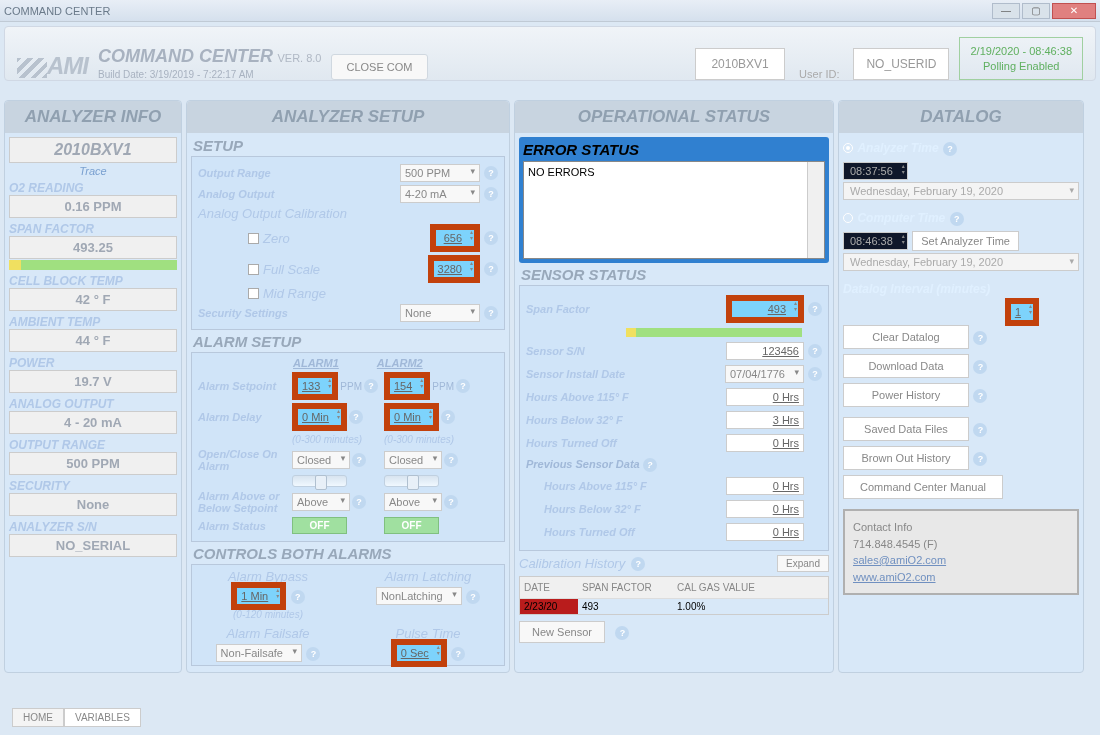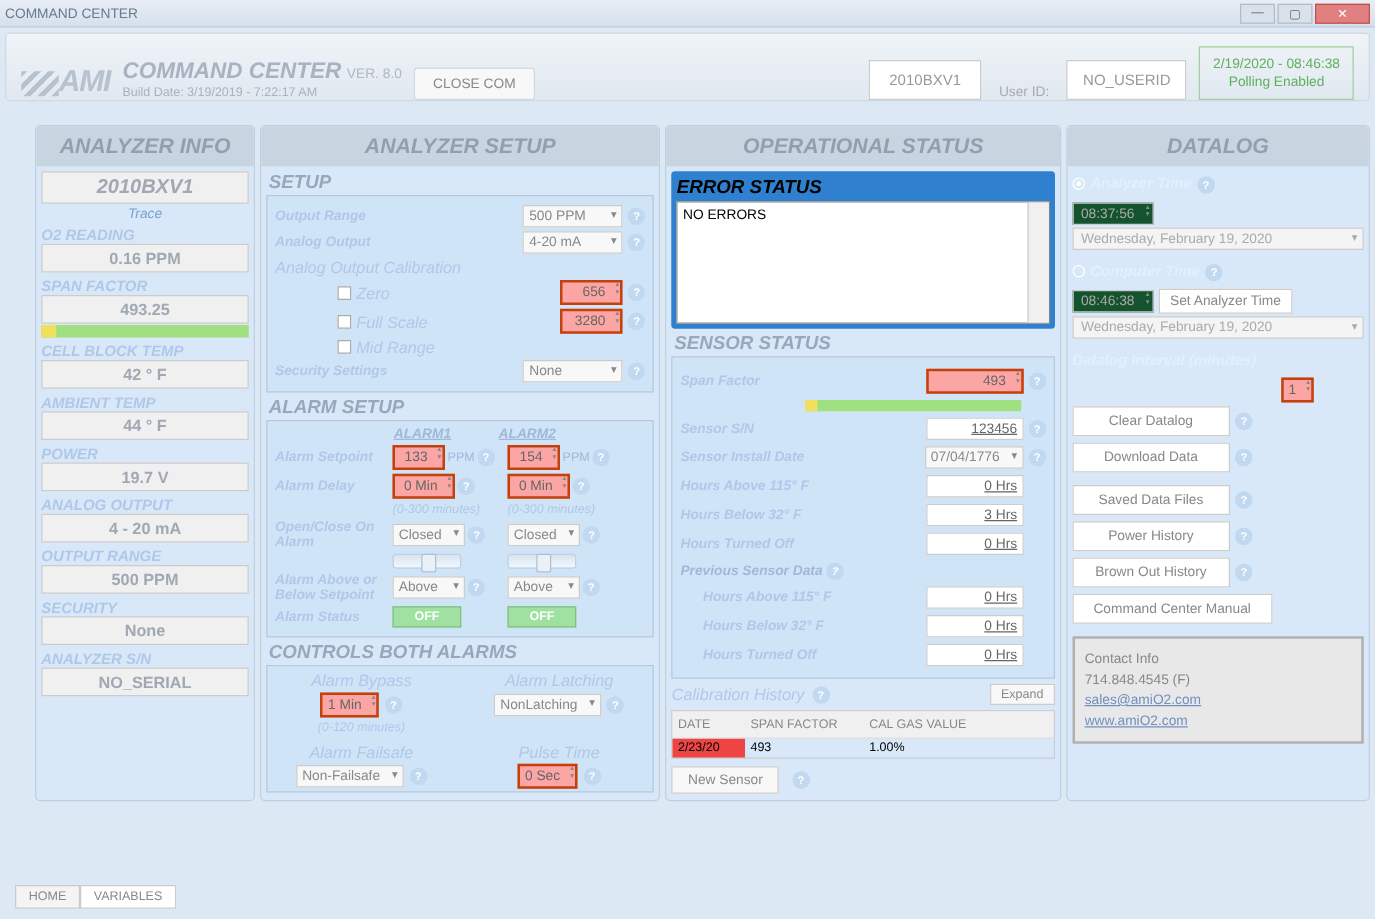--- a/index.html
+++ b/index.html
@@ -18,21 +18,21 @@
 .app-title { font-weight: 900; font-size: 18px; color: #a8b2c0; font-style: italic; }
 .app-ver { font-size: 11px; color: #b0b8c4; }
 .build-date { font-size: 10px; color: #a8b2c0; margin-top: 2px; display: block; }
 .close-com { padding: 6px 14px; background: #f8f8f8; border: 1px solid #d0d8e0; border-radius: 3px; font-size: 11px; color: #888; }
 .hspacer { flex: 1; }
 .hbox { background: #fff; border: 1px solid #ccc; padding: 8px 12px; font-size: 12px; color: #999; min-width: 90px; text-align: center; }
 .hlabel { font-size: 11px; color: #aaa; margin: 0 4px; }
 .polling-box { border: 1px solid #a0d0a0; color: #60b060; font-size: 11px; padding: 6px 10px; text-align: center; line-height: 1.3; }
 
 
-.main { display: flex; padding: 15px 4px; gap: 4px; margin-left: 24px; }
+.main { display: flex; padding: 15px 4px; gap: 4px; }
 .col { background: #d8e8f8; border: 1px solid #c0d0e0; border-radius: 4px; padding: 4px; }
 .col1 { width: 178px; }
 .col2 { width: 324px; }
 .col3 { width: 320px; }
 .col4 { width: 246px; }
 
 .tab-header { background: #c8d4e0; text-align: center; font-weight: 900; font-style: italic; font-size: 17px; color: #90a0b0; padding: 6px 0; margin: -4px -4px 4px -4px; border-radius: 4px 4px 0 0; }
 
 
 .info-name { background: #f0f0f0; border: 1px solid #ccc; text-align: center; font-weight: 900; font-style: italic; font-size: 16px; color: #a0a8b4; padding: 3px 0; margin-bottom: 2px; }
@@ -43,21 +43,21 @@
 .bar::before { content: ""; position: absolute; left: 0; top: 0; bottom: 0; width: 12px; background: #f0e060; }
 
 
 .section-title { font-weight: 900; font-style: italic; font-size: 15px; color: #98a8ba; margin: 3px 0 2px 2px; }
 .panel { border: 1px solid #b8c8dc; padding: 4px 6px; margin-bottom: 2px; background: #d0e4f8; }
 .row { display: flex; align-items: center; gap: 4px; margin: 3px 0; }
 .row-label { flex: 1; font-size: 11px; font-weight: bold; color: #b0c8e8; font-style: italic; }
 .row-label2 { font-size: 13px; font-weight: normal; color: #b0c8e8; font-style: italic; }
 .combo { background: #f8f8f8; border: 1px solid #ccc; padding: 2px 18px 2px 4px; font-size: 11px; color: #888; min-width: 80px; position: relative; }
 .combo::after { content: "▾"; position: absolute; right: 4px; top: 1px; font-size: 9px; color: #888; }
-.spinner { background: #fca5a5; border: 2px solid #c2410c; padding: 2px 12px 2px 4px; font-size: 11px; color: #666; text-align: right; min-width: 50px; position: relative; }
+.spinner { background: #7dd3fc; border: 6px solid #c2410c; padding: 2px 12px 2px 4px; font-size: 11px; color: #666; text-align: right; min-width: 50px; position: relative; text-decoration: underline; }
 .spinner::after { content: "▴\A▾"; white-space: pre; position: absolute; right: 1px; top: -1px; font-size: 6px; line-height: 6px; color: #888; }
 .help-icon { width: 14px; height: 14px; border-radius: 50%; background: #c0d8f0; color: #fff; font-size: 9px; display: inline-flex; align-items: center; justify-content: center; font-weight: bold; }
 .checkbox { width: 11px; height: 11px; border: 1px solid #aaa; background: #fff; display: inline-block; }
 .sublabel { font-size: 10px; color: #b0c8e8; font-style: italic; }
 .unit { font-size: 10px; color: #a0b8d8; }
 
 .alarm-headers { display: flex; font-size: 11px; font-weight: bold; font-style: italic; color: #a0b8d8; margin-left: 95px; gap: 38px; text-decoration: underline; }
 .alarm-row { display: flex; align-items: center; gap: 2px; margin: 3px 0; }
 .alarm-row .row-label { width: 92px; flex: none; }
 .alarm-col { width: 90px; display: flex; align-items: center; gap: 2px; }
@@ -79,32 +79,32 @@
 .bar2 { height: 9px; background: #a0e080; margin-top: 1px; position: relative; }
 .bar2::before { content: ""; position: absolute; left: 0; top: 0; bottom: 0; width: 10px; background: #f0e060; }
 .prev-label { font-size: 11px; font-weight: bold; font-style: italic; color: #a0b8d8; margin: 6px 0 2px 0; }
 .indent { margin-left: 18px; }
 .cal-hist-header { display: flex; align-items: center; gap: 6px; }
 .expand-btn { background: #f8f8f8; border: 1px solid #ccc; padding: 2px 8px; font-size: 10px; color: #888; margin-left: auto; }
 .cal-table { border: 1px solid #ccc; margin-top: 4px; }
 .cal-th { display: flex; background: #f0f0f0; font-size: 10px; color: #888; border-bottom: 1px solid #ddd; padding: 3px 0; }
 .cal-th > div, .cal-tr > div { padding: 2px 4px; font-size: 10px; }
 .cal-tr { display: flex; }
-.cal-tr > div:first-child { background: #ef4444; }
+.cal-tr > div:first-child { background: #b91c1c; }
 .cal-c1 { width: 58px; }
 .cal-c2 { width: 95px; }
 .cal-c3 { width: 100px; }
 .new-sensor-btn { background: #f8f8f8; border: 1px solid #ccc; padding: 4px 12px; font-size: 11px; color: #888; margin-top: 6px; }
 
 
 .radio { width: 10px; height: 10px; border: 1px solid #fff; border-radius: 50%; display: inline-block; vertical-align: middle; position: relative; }
 .radio.on::after { content: ""; position: absolute; inset: 2px; background: #fff; border-radius: 50%; }
 .dl-label { font-size: 12px; font-weight: bold; color: #e0f0ff; font-style: italic; vertical-align: middle; }
 .dl-row { margin: 5px 0; }
-.time-box { background: #14532d; border: 1px solid #ccc; padding: 2px 14px 2px 6px; font-size: 11px; color: #aaa; position: relative; display: inline-block; }
+.time-box { background: #0f172a; border: 1px solid #ccc; padding: 2px 14px 2px 6px; font-size: 11px; color: #aaa; position: relative; display: inline-block; }
 .time-box::after { content: "▴\A▾"; white-space: pre; position: absolute; right: 2px; top: 0; font-size: 6px; line-height: 6px; color: #888; }
 .date-box { background: #f4f4f4; border: 1px solid #ccc; padding: 2px 18px 2px 6px; font-size: 11px; color: #aaa; position: relative; display: block; margin-top: 2px; }
 .date-box::after { content: "▾"; position: absolute; right: 4px; top: 2px; font-size: 9px; }
 .set-btn { background: #fff; border: 1px solid #ccc; padding: 3px 8px; font-size: 11px; color: #888; }
 .dl-btn { background: #fff; border: 1px solid #ccc; padding: 5px 8px; font-size: 11px; color: #888; width: 126px; text-align: center; display: inline-block; }
 .contact-box { background: #e8e8e8; border: 2px solid #b0b0b0; padding: 8px; font-size: 11px; color: #888; margin-top: 10px; line-height: 1.5; }
 .contact-box .link { color: #7090c0; text-decoration: underline; }
 
 
 .bottom-tabs { position: absolute; bottom: 8px; left: 12px; display: flex; font-size: 10px; }
@@ -396,22 +396,22 @@
     <span class="time-box">08:37:56</span>
     <span class="date-box">Wednesday,  February   19, 2020</span>
     <div class="dl-row" style="margin-top:8px"><span class="radio"></span> <span class="dl-label">Computer Time</span> <span class="help-icon">?</span></div>
     <span class="time-box">08:46:38</span>
     <button class="set-btn">Set Analyzer Time</button>
     <span class="date-box">Wednesday,  February   19, 2020</span>
     <div class="dl-row" style="margin-top:8px"><span class="dl-label">Datalog Interval (minutes)</span></div>
     <div style="text-align:right; padding-right:40px"><span class="spinner">1</span></div>
     <div class="dl-row"><span class="dl-btn">Clear Datalog</span> <span class="help-icon">?</span></div>
     <div class="dl-row"><span class="dl-btn">Download Data</span> <span class="help-icon">?</span></div>
+    <div class="dl-row"><span class="dl-btn">Power History</span> <span class="help-icon">?</span></div>
     <div class="dl-row" style="margin-top:10px"><span class="dl-btn">Saved Data Files</span> <span class="help-icon">?</span></div>
-    <div class="dl-row"><span class="dl-btn">Power History</span> <span class="help-icon">?</span></div>
     <div class="dl-row"><span class="dl-btn">Brown Out History</span> <span class="help-icon">?</span></div>
     <div class="dl-row"><span class="dl-btn" style="width:160px">Command Center Manual</span></div>
     <div class="contact-box">
       <div>Contact Info</div>
       <div>714.848.4545 (F)</div>
       <div class="link">sales@amiO2.com</div>
       <div class="link">www.amiO2.com</div>
     </div>
   </div>
 </div>

